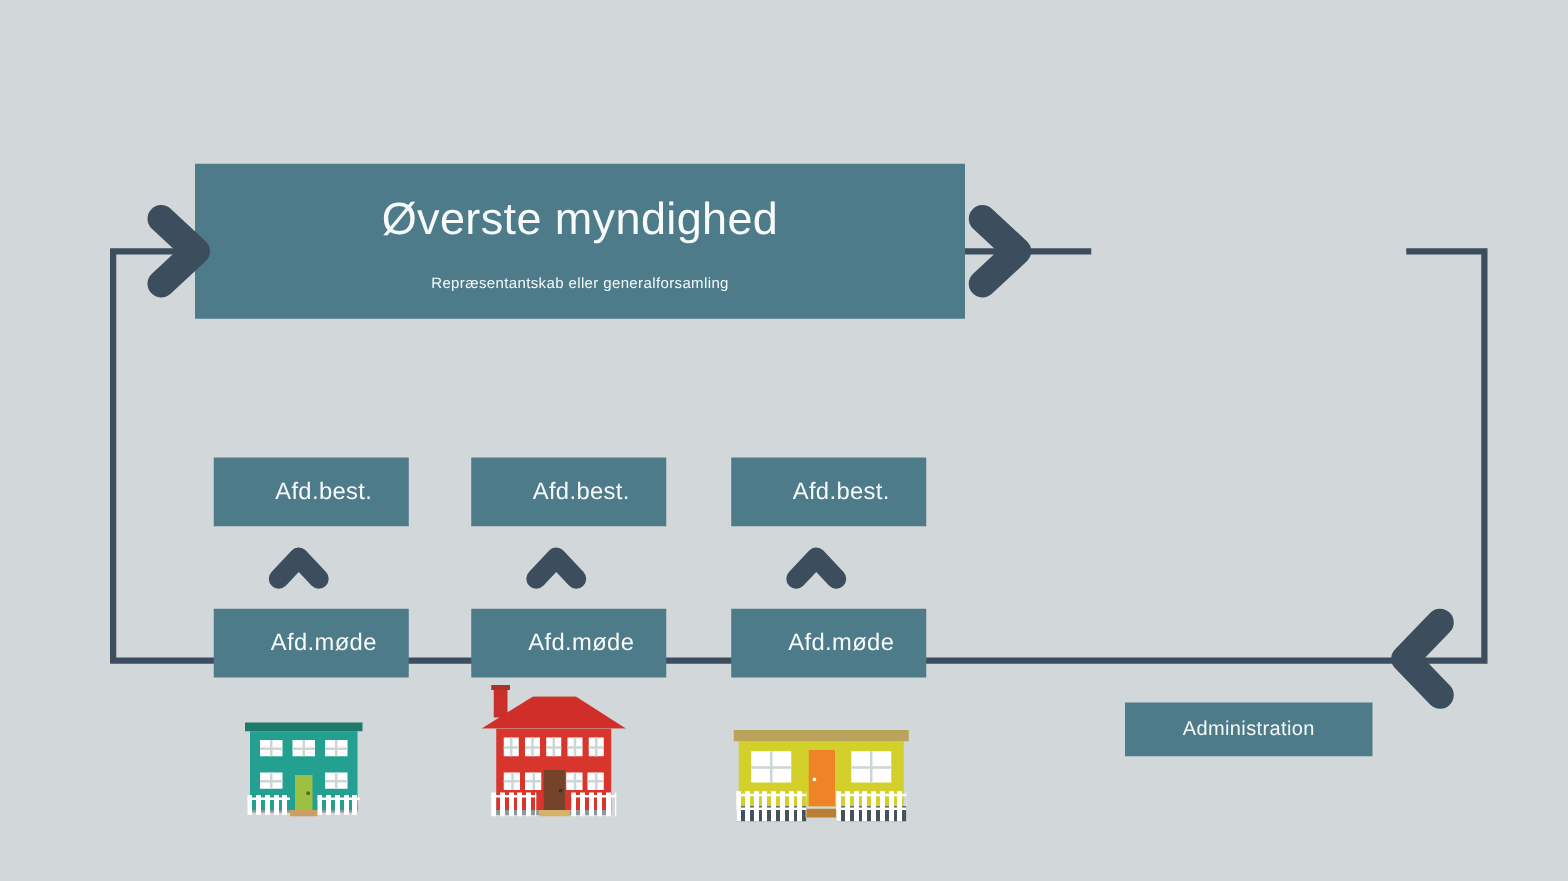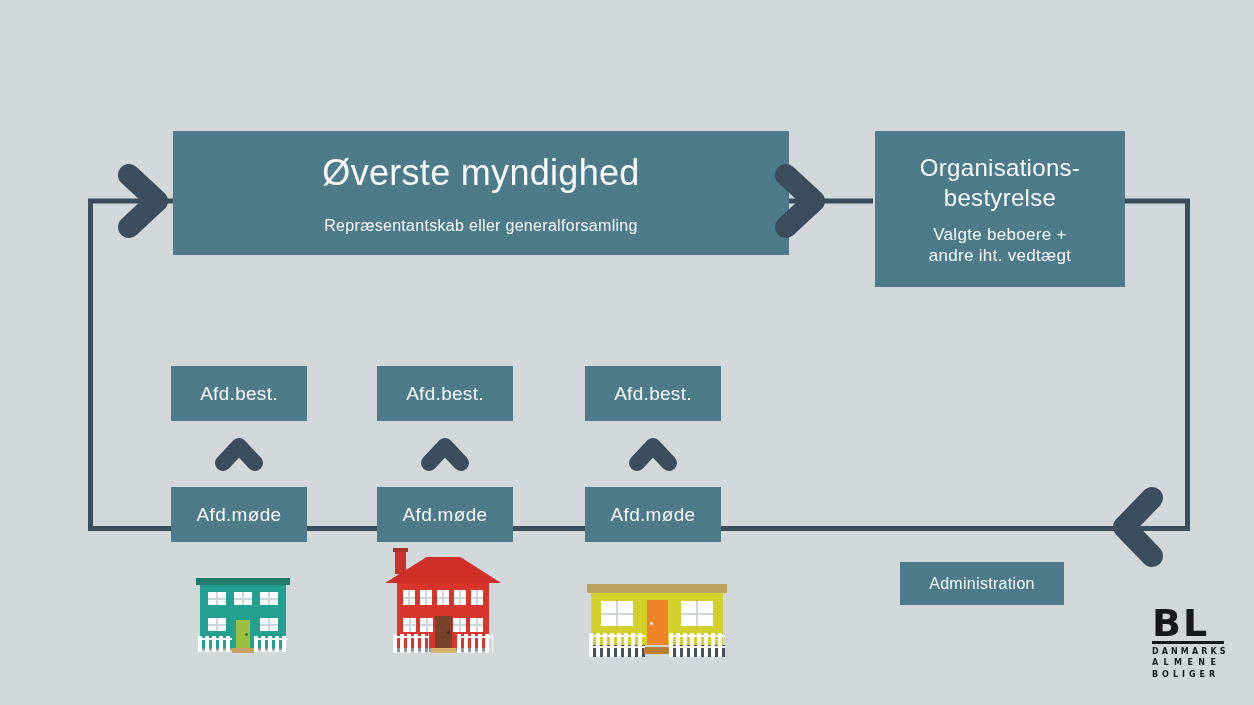--- a/index.html
+++ b/index.html
@@ -9,36 +9,36 @@
   
   .title{position:absolute;top:53px;left:0;right:0;margin:0;text-align:center;
          font-size:26px;font-weight:700;letter-spacing:.4px;color:#2b2a2e;}
 
   
   .lines-layer,.arrows-layer{position:absolute;top:0;left:0;width:1254px;height:705px;pointer-events:none;}
 
   
   .box{position:absolute;background:#4d7b8a;color:#f7fafa;display:flex;flex-direction:column;
        align-items:center;justify-content:center;text-align:center;letter-spacing:.3px;}
-  .top-box{left:173px;top:131px;width:616px;height:124px;gap:23px;}
+  .top-box{left:156px;top:131px;width:616px;height:124px;gap:23px;}
   .top-box-title{font-size:36px;font-weight:400;}
-  .top-box-sub{font-size:16px;font-weight:300;}
+  .top-box-sub{font-size:12px;font-weight:300;}
   .org-box{left:875px;top:131px;width:250px;height:156px;gap:0;}
   .org-box-title{font-size:24px;line-height:30px;font-weight:400;}
   .org-box-sub{font-size:17px;line-height:21px;font-weight:300;}
   .org-box-sub.first{margin-top:11px;}
-  .small-box{width:136px;height:55px;font-size:19px;}
+  .small-box{width:136px;height:55px;font-size:19px;padding-left:20px;}
   .afd-best-1{left:171px;top:366px;}
   .afd-best-2{left:377px;top:366px;}
   .afd-best-3{left:585px;top:366px;}
   .afd-mode-1{left:171px;top:487px;}
   .afd-mode-2{left:377px;top:487px;}
   .afd-mode-3{left:585px;top:487px;}
   .direktor-box{left:875px;top:500px;width:250px;height:49px;font-size:19px;}
-  .admin-box{left:900px;top:562px;width:164px;height:43px;font-size:16px;text-align:center;}
+  .admin-box{left:900px;top:562px;width:198px;height:43px;font-size:16px;text-align:center;}
 
   
   .house{position:absolute;}
   .house *{position:absolute;}
   .win{background:#fff;}
   .win::before{content:"";position:absolute;top:0;bottom:0;left:50%;width:2px;transform:translateX(-50%);background:#ccd5d7;}
   .win::after{content:"";position:absolute;left:0;right:0;top:50%;height:2px;transform:translateY(-50%);background:#ccd5d7;}
   .fence{background:repeating-linear-gradient(90deg,#fff 0 4px,rgba(255,255,255,0) 4px 7px);}
   .fence::before{content:"";position:absolute;left:0;right:0;top:2px;height:2px;background:#fff;}
   .fence.two-rail::after{content:"";position:absolute;left:0;right:0;top:55%;height:2px;background:#fff;}
@@ -97,26 +97,20 @@
   <svg class="lines-layer" viewBox="0 0 1254 705">
     <path d="M 1125,201 H 1187.5 V 528.5 H 90.5 V 201 H 173" fill="none" stroke="#3c4e5d" stroke-width="5"></path>
     <path d="M 745,201 H 873" fill="none" stroke="#3c4e5d" stroke-width="5"></path>
   </svg>
 
   <div class="box top-box">
     <div class="top-box-title">Øverste myndighed</div>
     <div class="top-box-sub">Repræsentantskab eller generalforsamling</div>
   </div>
 
-  <div class="box org-box">
-    <div class="org-box-title">Organisations-</div>
-    <div class="org-box-title">bestyrelse</div>
-    <div class="org-box-sub first">Valgte beboere +</div>
-    <div class="org-box-sub">andre iht. vedtægt</div>
-  </div>
 
   <div class="box small-box afd-best-1">Afd.best.</div>
   <div class="box small-box afd-best-2">Afd.best.</div>
   <div class="box small-box afd-best-3">Afd.best.</div>
 
   <div class="box small-box afd-mode-1">Afd.møde</div>
   <div class="box small-box afd-mode-2">Afd.møde</div>
   <div class="box small-box afd-mode-3">Afd.møde</div>
 
   <div class="box admin-box">Administration</div>
@@ -174,20 +168,14 @@
     <div class="win h3-win" style="left:14px;"></div>
     <div class="win h3-win" style="left:94px;"></div>
     <div class="h3-foundation" style="left:2px;"></div>
     <div class="h3-foundation" style="left:82px;"></div>
     <div class="h3-step"></div>
     <div class="door knob-left-white h3-door"></div>
     <div class="fence two-rail h3-fence" style="left:2px;"></div>
     <div class="fence two-rail h3-fence" style="left:82px;"></div>
   </div>
 
-  <div class="bl-logo">
-    <div class="bl-initials">BL</div>
-    <div class="bl-line bl-l1">DANMARKS</div>
-    <div class="bl-line bl-l2">ALMENE</div>
-    <div class="bl-line bl-l3">BOLIGER</div>
-  </div>
 
 </div>
 
 </body></html>

